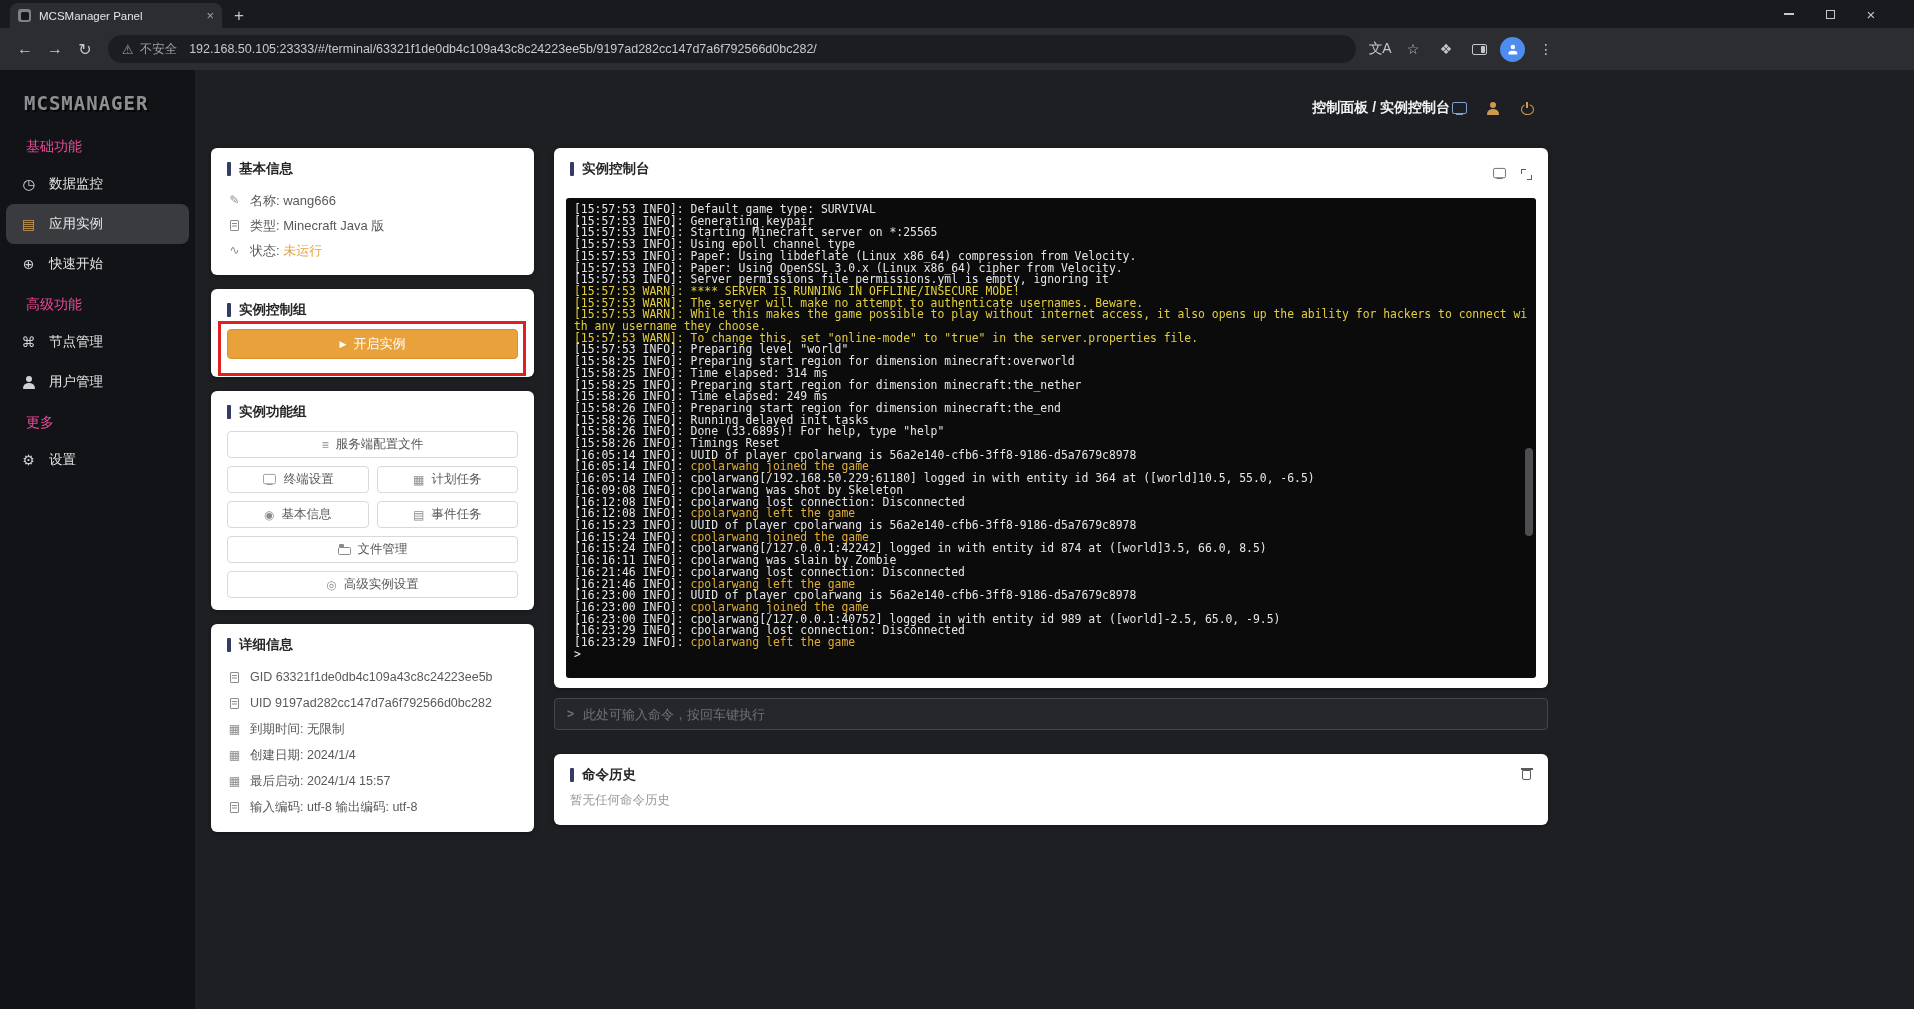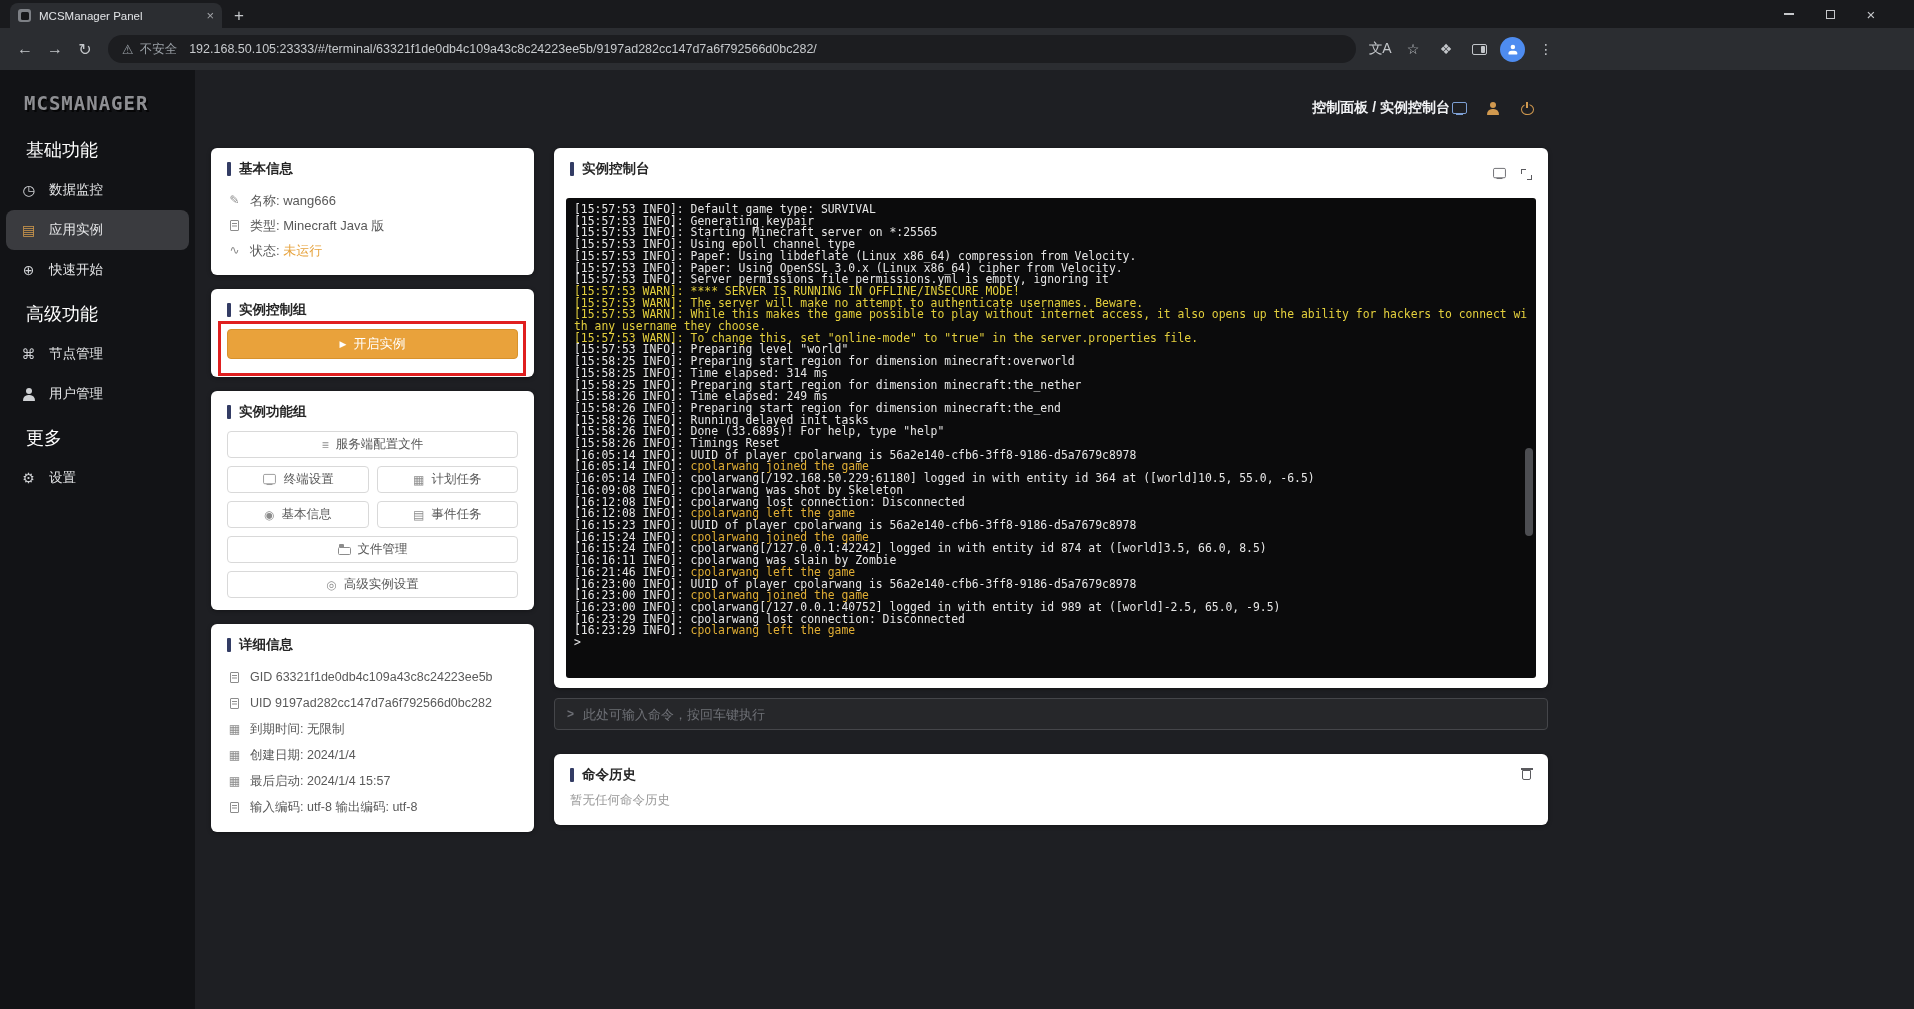--- a/index.html
+++ b/index.html
@@ -32,21 +32,21 @@
   .translate-txt{font-size:14px;letter-spacing:-0.5px;color:#c3c6ca;text-align:center;}
   .sidepanel-glyph{width:15px;height:11px;border:1.5px solid #c3c6ca;border-radius:2px;position:relative;display:inline-block;}
   .sidepanel-glyph::after{content:"";position:absolute;top:1px;bottom:1px;right:1px;width:4px;background:#c3c6ca;border-radius:1px;}
   .avatar{width:25px;height:25px;border-radius:50%;background:var(--avatar-blue,#4e8cf0);display:flex;align-items:center;justify-content:center;color:#fff;flex:none;}
   .avatar .person-glyph{transform:scale(0.75);}
 
   
   .app{position:absolute;top:70px;left:0;right:0;bottom:0;display:flex;}
   .sidebar{width:195px;flex:none;background:#121316;padding-top:12px;}
   .logo{font-family:"DejaVu Sans Mono",monospace;font-weight:bold;font-size:19px;color:#8e8f93;letter-spacing:1px;padding:10px 0 12px 24px;text-shadow:2px 2px 0 rgba(0,0,0,0.65);}
-  .side-label{font-size:18px;color:#ffffff;padding:12px 26px 8px;}
+  .side-label{font-size:14px;color:#ec4899;padding:12px 26px 8px;}
   .side-item{height:40px;display:flex;align-items:center;gap:12px;padding:0 14px;margin:0 6px;border-radius:8px;color:#e3e4e6;font-size:13.5px;}
   .side-item .si{width:17px;text-align:center;color:#cfd1d4;font-size:14px;display:inline-flex;justify-content:center;}
   .side-item.active{background:#3a3b3f;}
   .side-item.active .si{color:#d19a4d;}
 
   .main{flex:1;background:#1e1f23;overflow:hidden;}
   .content{width:1337px;margin-left:16px;padding-top:18px;}
   .page-header{height:40px;display:flex;align-items:center;justify-content:flex-end;padding:0 12px;margin-bottom:20px;}
   .breadcrumb{color:#f2f3f5;font-size:14px;font-weight:bold;}
   .header-icons{display:flex;gap:16px;align-items:center;}
@@ -390,20 +390,21 @@
                   <div class="tline"><span>[16:05:14 INFO]: UUID of player cpolarwang is 56a2e140-cfb6-3ff8-9186-d5a7679c8978</span></div>
                   <div class="tline"><span>[16:05:14 INFO]: </span><span class="c-chat">cpolarwang joined the game</span></div>
                   <div class="tline"><span>[16:05:14 INFO]: cpolarwang[/192.168.50.229:61180] logged in with entity id 364 at ([world]10.5, 55.0, -6.5)</span></div>
                   <div class="tline"><span>[16:09:08 INFO]: cpolarwang was shot by Skeleton</span></div>
                   <div class="tline"><span>[16:12:08 INFO]: cpolarwang lost connection: Disconnected</span></div>
                   <div class="tline"><span>[16:12:08 INFO]: </span><span class="c-chat">cpolarwang left the game</span></div>
                   <div class="tline"><span>[16:15:23 INFO]: UUID of player cpolarwang is 56a2e140-cfb6-3ff8-9186-d5a7679c8978</span></div>
                   <div class="tline"><span>[16:15:24 INFO]: </span><span class="c-chat">cpolarwang joined the game</span></div>
                   <div class="tline"><span>[16:15:24 INFO]: cpolarwang[/127.0.0.1:42242] logged in with entity id 874 at ([world]3.5, 66.0, 8.5)</span></div>
                   <div class="tline"><span>[16:16:11 INFO]: cpolarwang was slain by Zombie</span></div>
+                  <div class="tline"><span>[16:21:46 INFO]: cpolarwang lost connection: Disconnected</span></div>
                   <div class="tline"><span>[16:21:46 INFO]: </span><span class="c-chat">cpolarwang left the game</span></div>
                   <div class="tline"><span>[16:23:00 INFO]: UUID of player cpolarwang is 56a2e140-cfb6-3ff8-9186-d5a7679c8978</span></div>
                   <div class="tline"><span>[16:23:00 INFO]: </span><span class="c-chat">cpolarwang joined the game</span></div>
                   <div class="tline"><span>[16:23:00 INFO]: cpolarwang[/127.0.0.1:40752] logged in with entity id 989 at ([world]-2.5, 65.0, -9.5)</span></div>
                   <div class="tline"><span>[16:23:29 INFO]: cpolarwang lost connection: Disconnected</span></div>
                   <div class="tline"><span>[16:23:29 INFO]: </span><span class="c-chat">cpolarwang left the game</span></div>
                   <div class="tline"><span>&gt;</span></div>
                 </div>
             </div>
 

